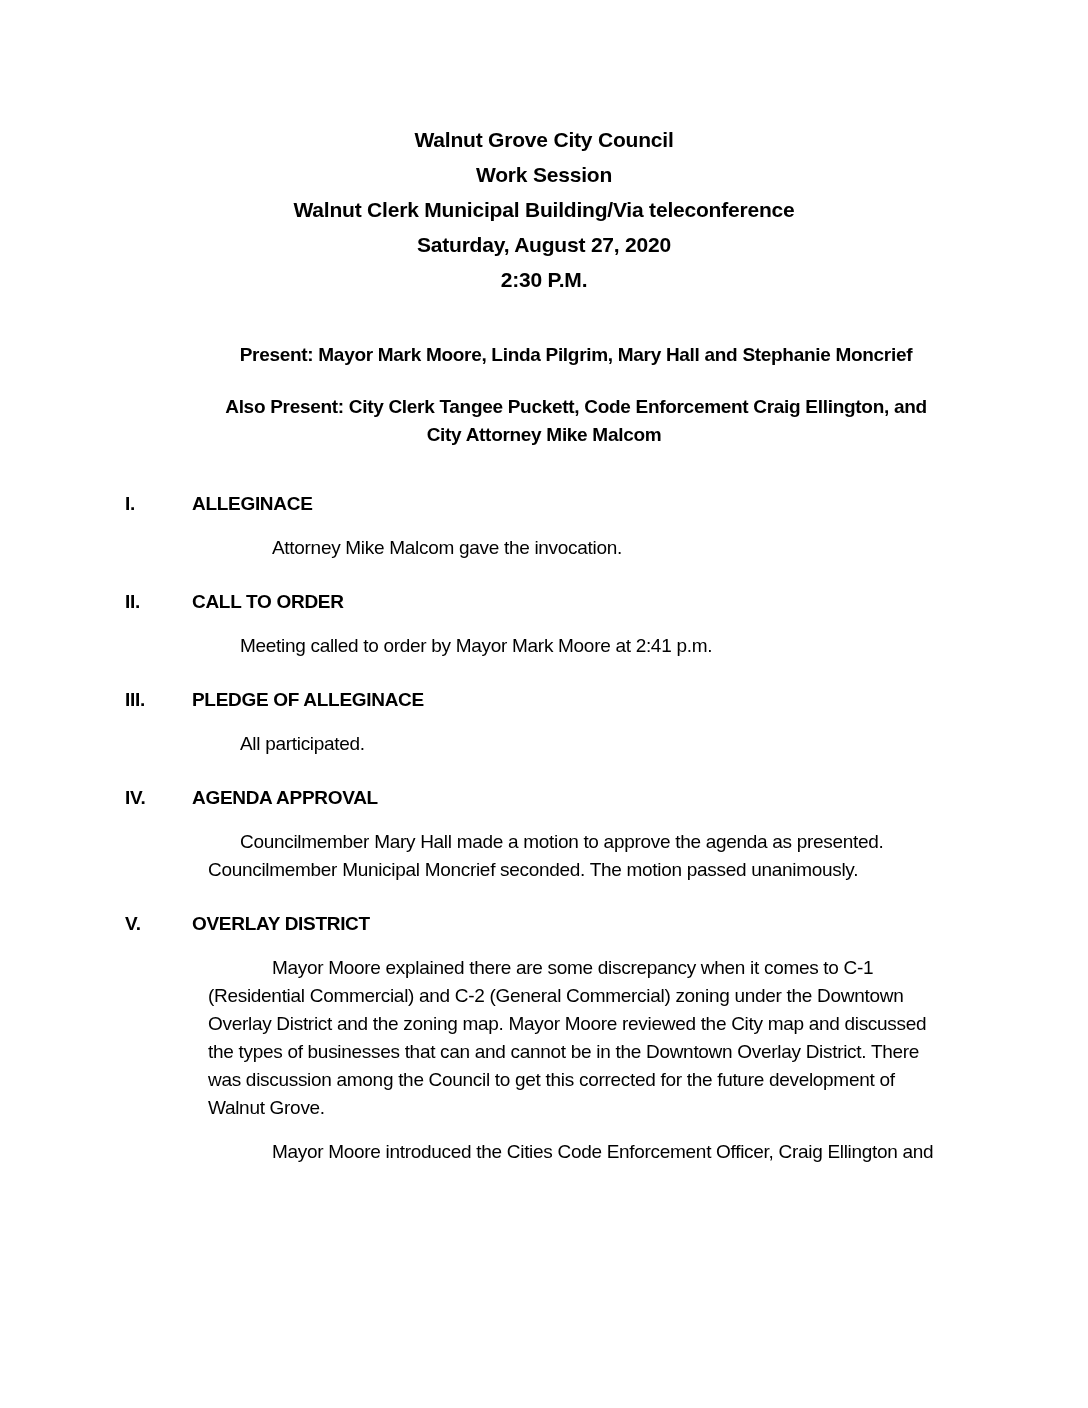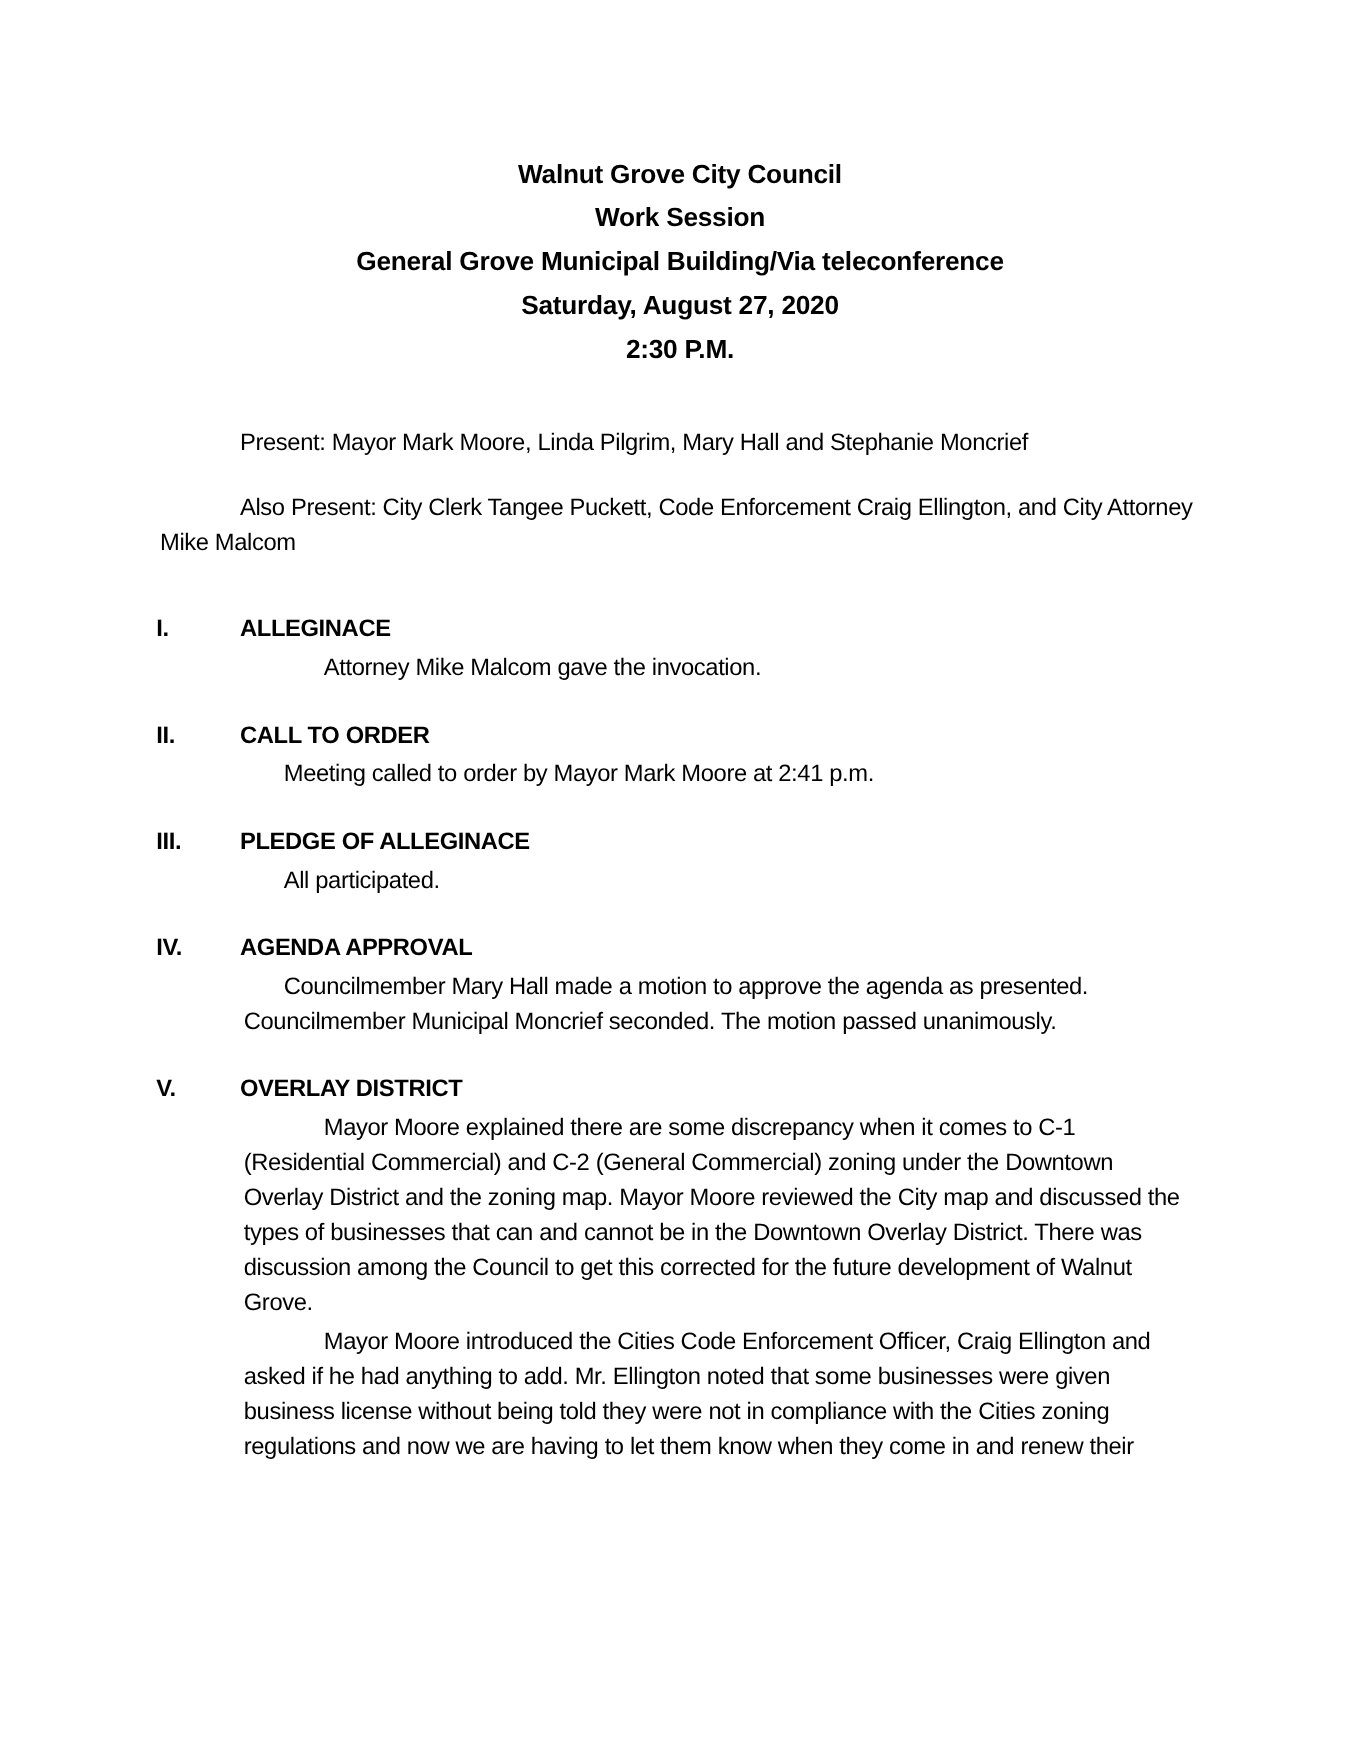--- a/index.html
+++ b/index.html
@@ -21,26 +21,27 @@
   
   .doc-header {
     text-align: center;
     font-weight: bold;
     font-size: 21px;
     line-height: 35px;
     letter-spacing: -0.2px;
   }
   
   .attendance {
-    margin: 0;
-    font-weight: normal;
+    margin: 16px;
+    font-weight: bold;
     font-size: 19px;
     line-height: 28px;
     letter-spacing: -0.3px;
     text-indent: 64px;
+    text-align: center;
   }
   .attendance.first { margin-top: 44px; }
   .attendance.second { margin-top: 24px; }
   
   .sections { margin-top: 41px; }
   .section { margin-bottom: 26px; }
   .section.last { margin-bottom: 0; }
   .sec-head {
     position: relative;
     padding-left: 64px;
@@ -48,21 +49,21 @@
     font-size: 19px;
     line-height: 28px;
     letter-spacing: -0.3px;
   }
   .sec-num {
     position: absolute;
     left: -3px;
     top: 0;
   }
   .body-para {
-    margin: 3px;
+    margin: 16px;
     padding-left: 64px;
     font-size: 19px;
     line-height: 28px;
     letter-spacing: -0.3px;
     font-weight: normal;
   }
   .indent-lg { text-indent: 64px; }  
   .indent-sm { text-indent: 32px; }  
   .page-number {
     position: absolute;
@@ -74,21 +75,21 @@
   }
 </style>
 </head>
 <body>
 
 <div class="page">
 
   <div class="doc-header">
     <div>Walnut Grove City Council</div>
     <div>Work Session</div>
-    <div>General Grove Municipal Building/Via teleconference</div>
+    <div>Walnut Clerk Municipal Building/Via teleconference</div>
     <div>Saturday, August 27, 2020</div>
     <div>2:30 P.M.</div>
   </div>
 
   <p class="attendance first">Present: Mayor Mark Moore, Linda Pilgrim, Mary Hall and Stephanie Moncrief</p>
   <p class="attendance second">Also Present: City Clerk Tangee Puckett, Code Enforcement Craig Ellington, and City Attorney Mike Malcom</p>
 
   <div class="sections">
 
     <div class="section">

